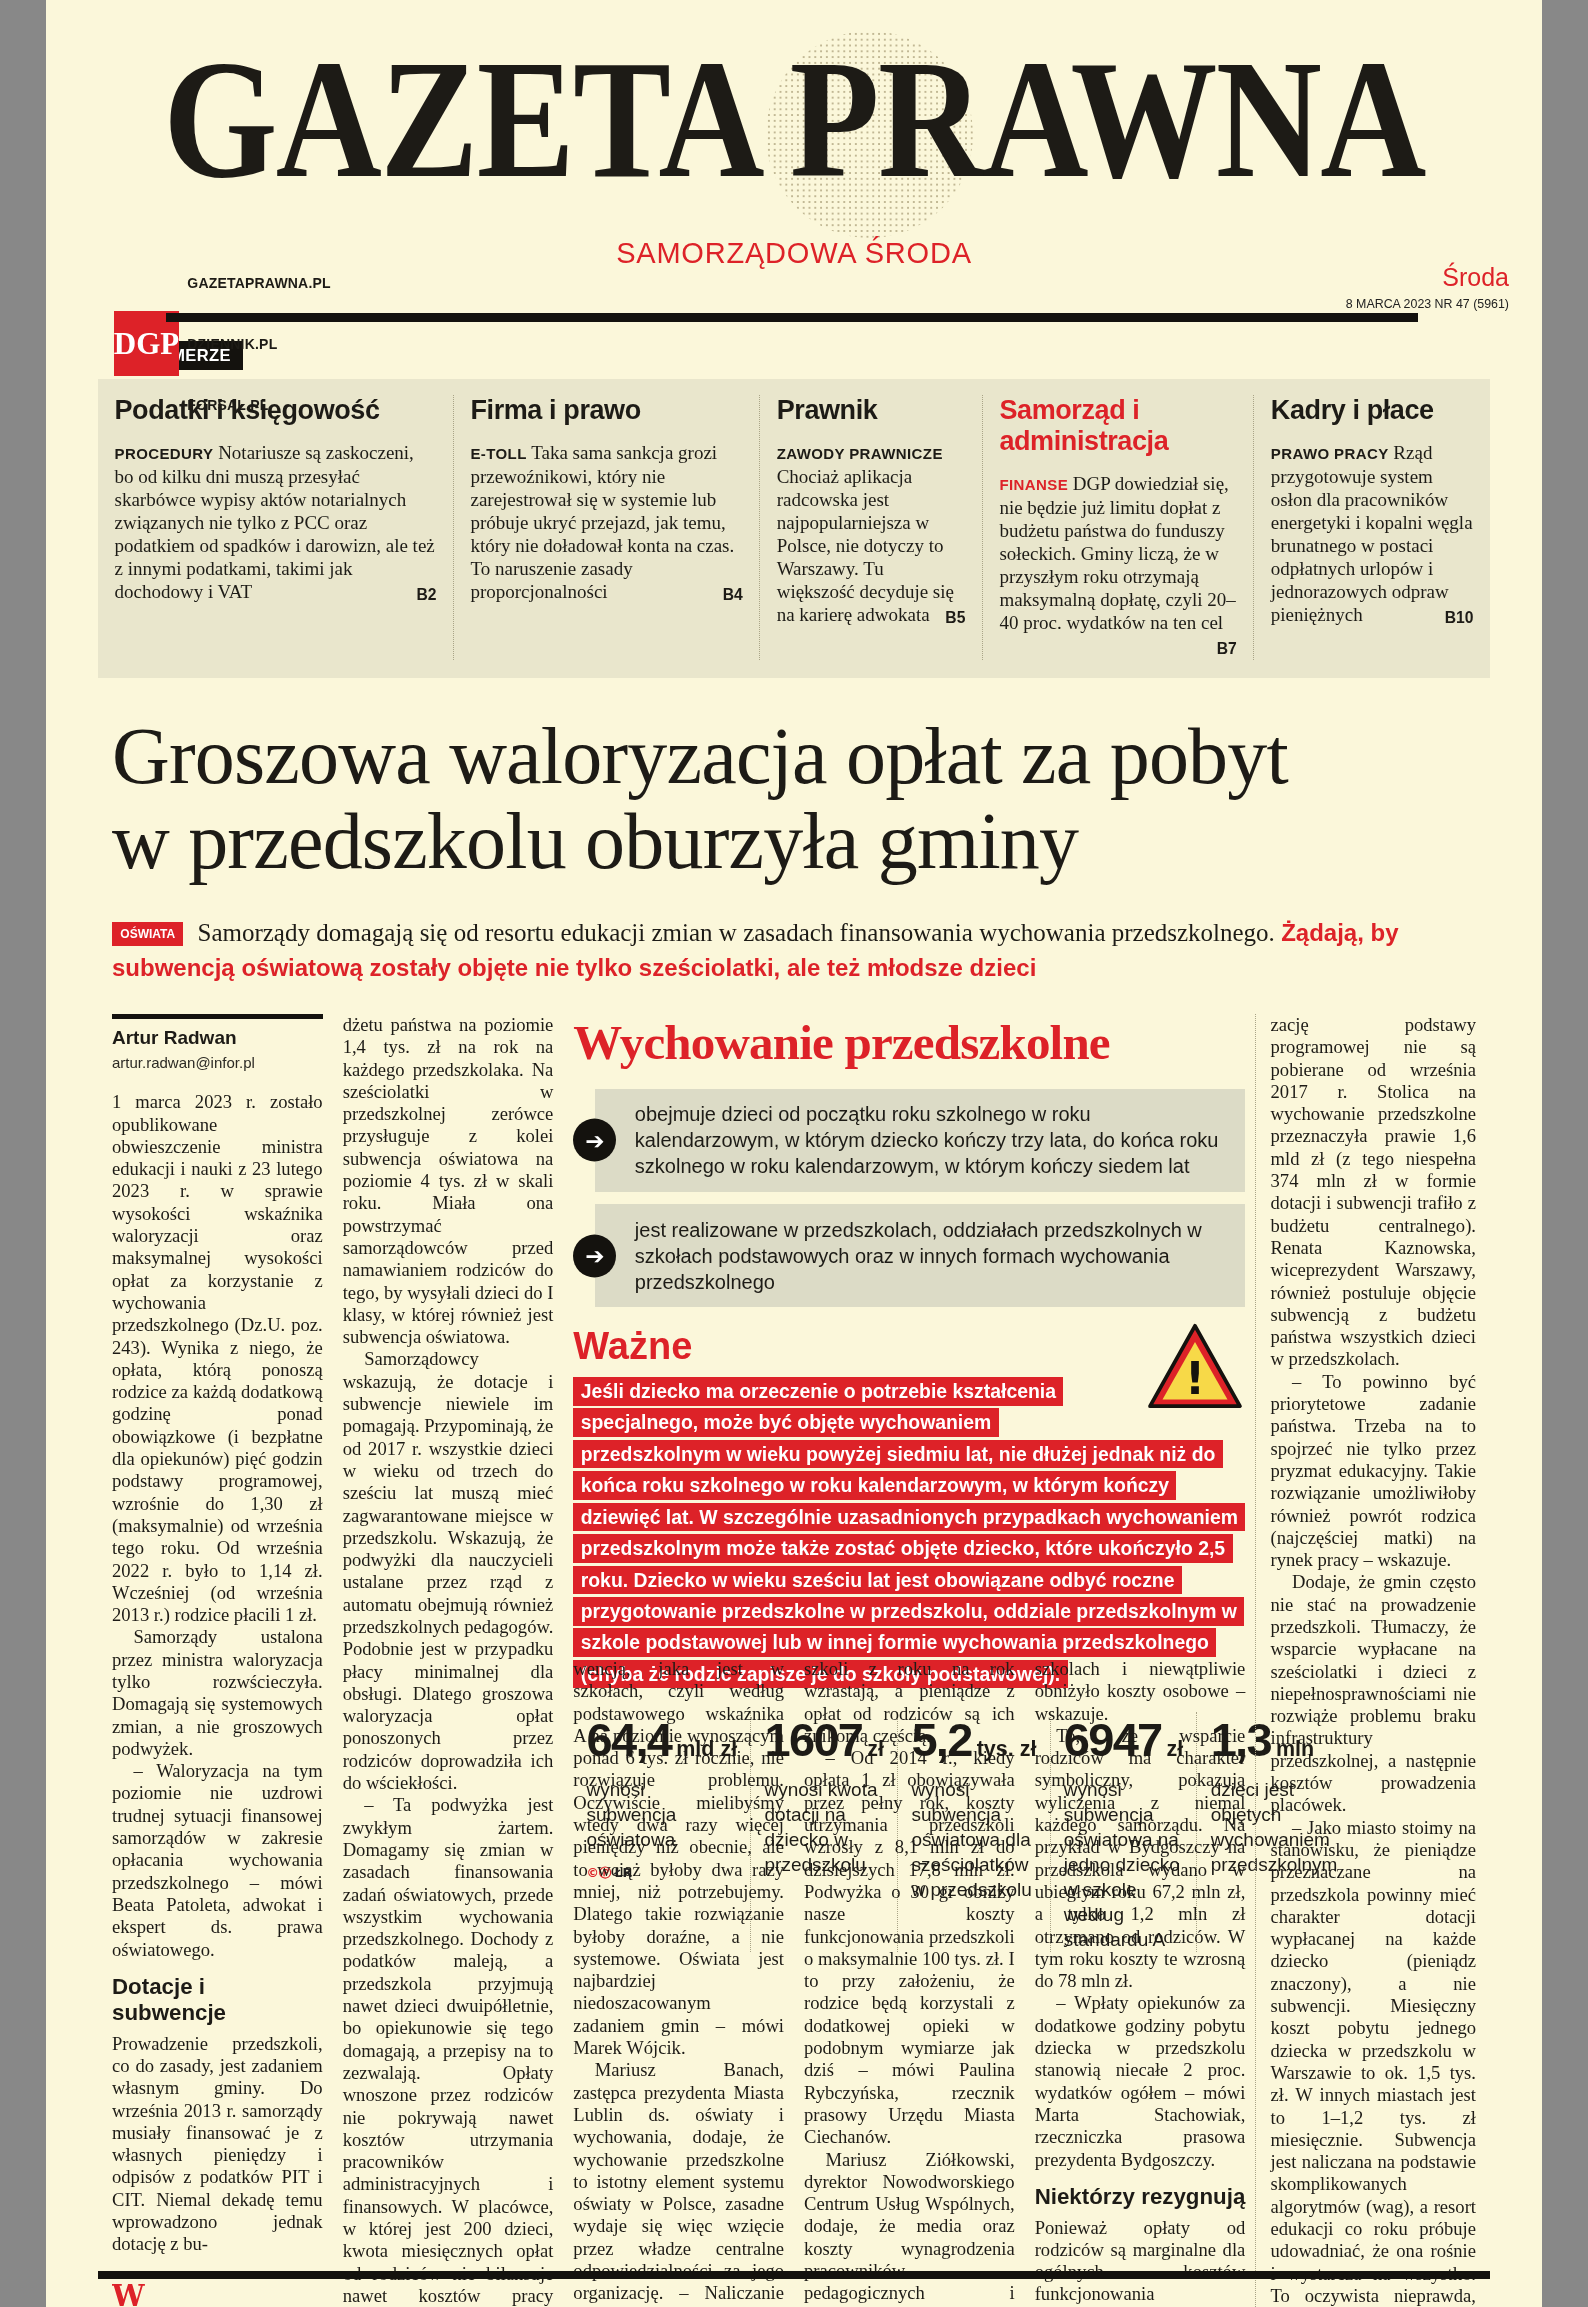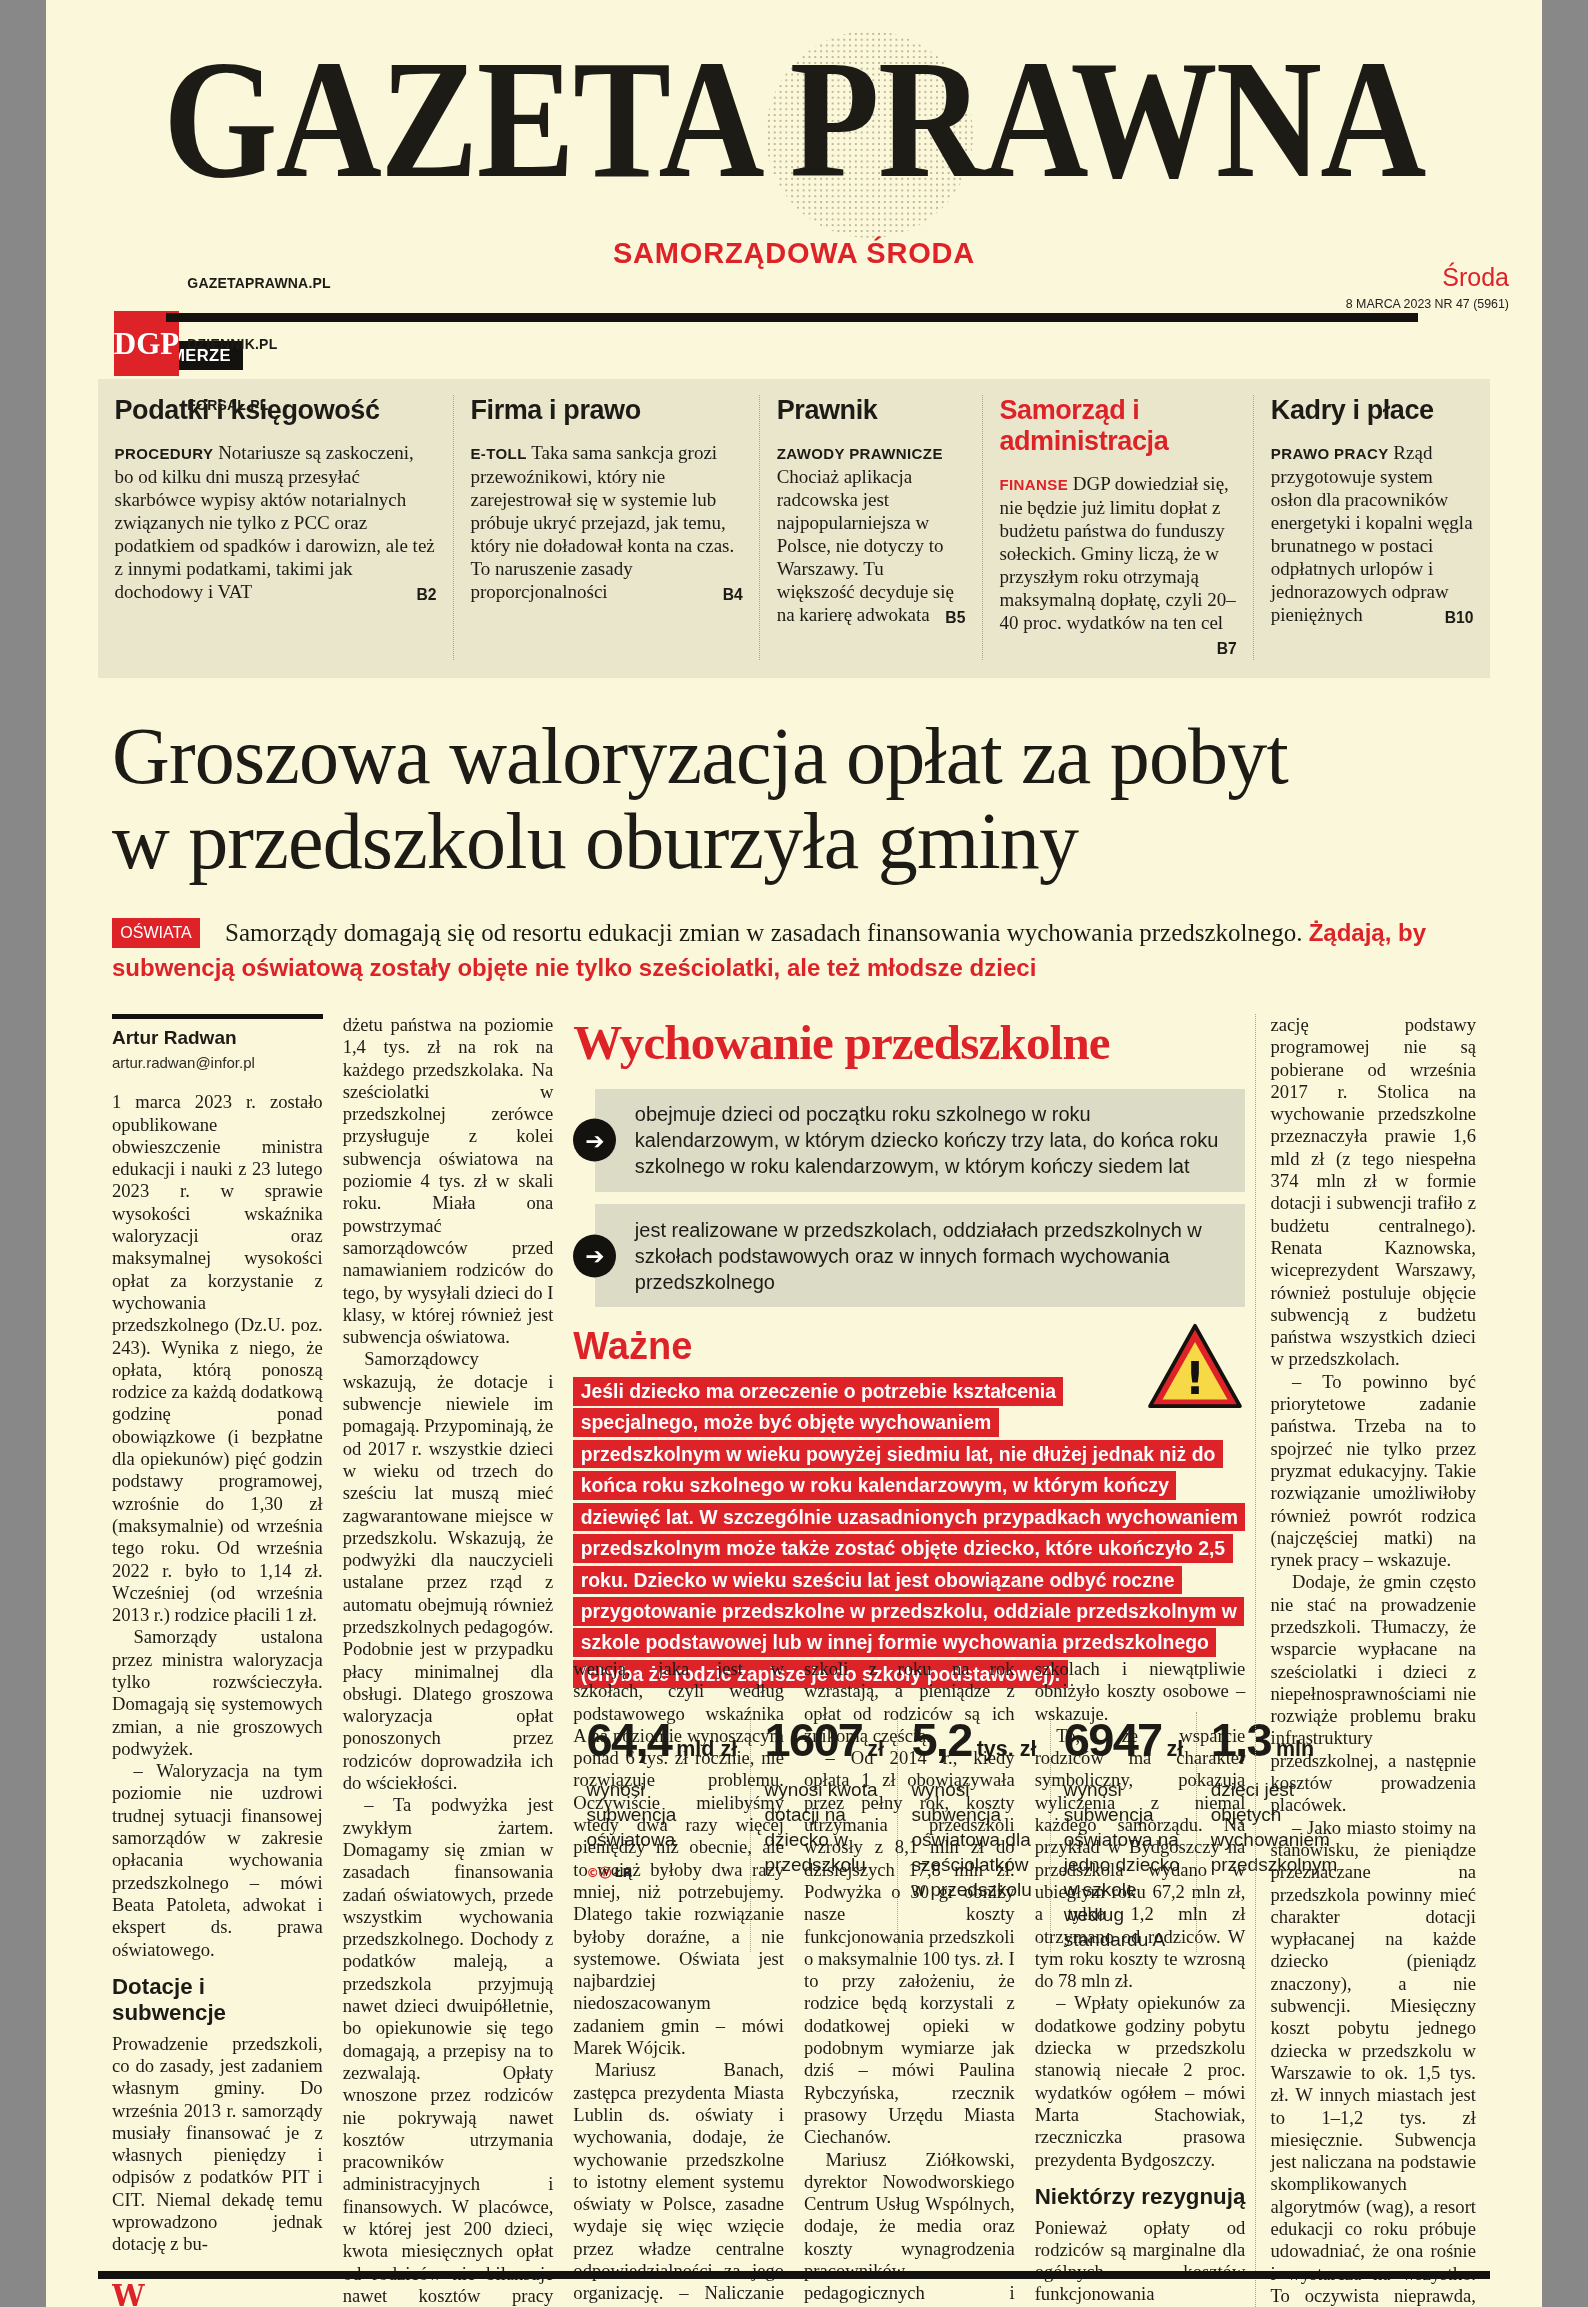--- a/index.html
+++ b/index.html
@@ -13,21 +13,21 @@
   .red{color:var(--red);}
 
   
   header{position:relative;height:333px;}
   .globe{position:absolute;left:720px;top:31px;width:207px;height:207px;border-radius:50%;
     background-image:radial-gradient(#b7ad88 1.4px,transparent 1.5px);background-size:5.8px 5.8px;opacity:.85;}
   .logo{position:absolute;top:33px;left:0;width:100%;text-align:center;
     font-family:"Liberation Serif",serif;font-weight:700;font-size:147px;line-height:1;
     letter-spacing:-1.7px;transform:scaleY(1.16);transform-origin:top center;white-space:nowrap;}
   .edition{position:absolute;top:237px;left:0;width:100%;text-align:center;
-    font-family:"Liberation Sans",sans-serif;font-weight:bold;font-size:29px;letter-spacing:0.8px;color:var(--red);}
+    font-family:"Liberation Sans",sans-serif;font-weight:normal;font-size:29px;letter-spacing:0.8px;color:var(--red);}
   .brand{position:absolute;left:68px;top:273px;display:flex;align-items:center;gap:8.3px;}
   .dgp{width:65px;height:65px;background:var(--red);color:#fff;display:flex;align-items:center;justify-content:center;
     font-family:"Liberation Serif",serif;font-weight:bold;font-size:31px;}
   .sites{display:flex;flex-direction:column;justify-content:space-between;padding:1.7px 0;
     font-family:"Liberation Sans",sans-serif;font-weight:bold;font-size:14px;letter-spacing:0.2px;gap:45px;}
   .dateblock{position:absolute;right:33px;top:263px;text-align:right;}
   .day{font-family:"Liberation Sans",sans-serif;font-weight:normal;font-size:25px;color:var(--red);}
   .issue{font-family:"Liberation Sans",sans-serif;font-size:12.4px;margin-top:5px;color:#222;}
   .rule{position:absolute;left:120px;right:124px;top:313px;height:9px;background:#14120e;}
 
@@ -43,21 +43,21 @@
   .teaser h3{font-family:"Liberation Sans",sans-serif;font-size:27px;letter-spacing:-0.4px;margin-bottom:15px;}
   .teaser p{font-size:19px;line-height:23px;}
   .kicker{font-family:"Liberation Sans",sans-serif;font-weight:bold;font-size:15px;letter-spacing:0.4px;}
   .pg{font-family:"Liberation Sans",sans-serif;font-weight:bold;font-size:15.7px;float:right;margin-top:3.3px;}
 
   
   .lead{margin:36px 66px 0;}
   .headline{font-family:"Liberation Serif",serif;font-weight:500;font-size:80px;line-height:1.06;letter-spacing:-0.8px;}
   .deck{margin-top:31px;font-size:25px;line-height:1.42;}
   .tag{display:inline-block;background:var(--red);color:#fff;font-family:"Liberation Sans",sans-serif;
-    font-weight:normal;font-size:16px;padding:3.3px 8.3px;margin-right:25px;vertical-align:3.3px;}
+    font-weight:bold;font-size:12px;padding:3.3px 8.3px;margin-right:14px;vertical-align:3.3px;}
   .deck-red{font-family:"Liberation Sans",sans-serif;font-weight:bold;color:var(--red);font-size:24px;}
 
   
   .body{margin:28px 66px 0;height:1350px;overflow:hidden;display:grid;
     grid-template-columns:repeat(6,1fr);grid-template-rows:644px auto;column-gap:20px;}
   .colA{grid-column:1;grid-row:1/3;} .colB{grid-column:2;grid-row:1/3;}
   .feature{grid-column:3/6;grid-row:1;}
   .colC{grid-column:3;grid-row:2;} .colD{grid-column:4;grid-row:2;} .colE{grid-column:5;grid-row:2;}
   .colF{grid-column:6;grid-row:1/3;border-left:1.7px dotted var(--dot);padding-left:15px;margin-left:-10.8px;}
   .body p{font-size:18.6px;line-height:22.3px;text-align:justify;hyphens:auto;-webkit-hyphens:auto;}

